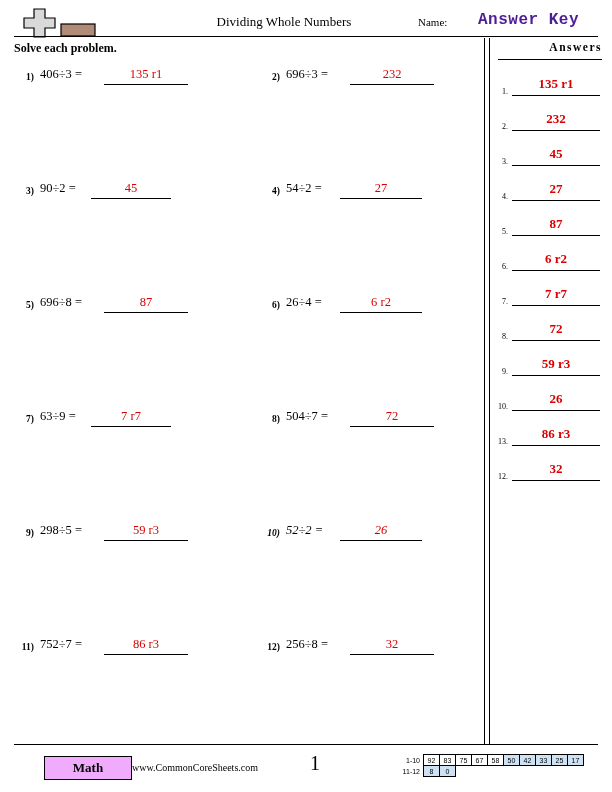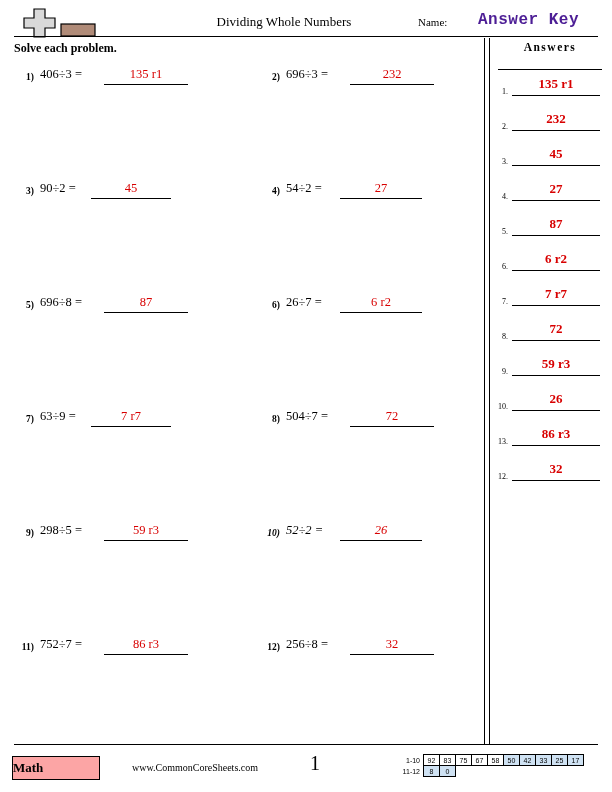--- a/index.html
+++ b/index.html
@@ -137,26 +137,26 @@
     text-align: center;
     font-family: "Liberation Serif", serif;
   }
 
   
   .answers-head {
     position: absolute;
     left: 498px;
     top: 41px;
     width: 104px;
-    text-align: center;
+    text-align: right;
     font-size: 11.5px;
     font-weight: bold;
     letter-spacing: 1.5px;
     border-bottom: 1px solid #000;
-    padding-bottom: 16px;
+    padding-bottom: 6px;
   }
   .answer-row {
     position: absolute;
     left: 494px;
     width: 108px;
     height: 26px;
   }
   .anum {
     position: absolute;
     left: 0;
@@ -182,26 +182,27 @@
   .footer-rule {
     position: absolute;
     left: 14px;
     top: 744px;
     width: 584px;
     height: 1px;
     background: #000;
   }
   .math-badge {
     position: absolute;
-    left: 12px;
+    left: 44px;
     top: 756px;
     width: 86px;
     height: 22px;
     border: 1px solid #000;
-    background: #fca5a5;
+    background: #f0abfc;
+    text-align: center;
     font-weight: bold;
     font-size: 13px;
     line-height: 22px;
     font-family: "Liberation Serif", serif;
   }
   .site {
     position: absolute;
     left: 132px;
     top: 762px;
     font-size: 10px;
@@ -297,21 +298,21 @@
     </div>
 
     <div class="problem" style="left:0px; top:236px;">
       <span class="pnum">5)</span>
       <span class="pexp">696÷8 =</span>
       <span class="pans" style="left:90px; width:84px;">87</span>
     </div>
 
     <div class="problem" style="left:246px; top:236px;">
       <span class="pnum">6)</span>
-      <span class="pexp">26÷7 =</span>
+      <span class="pexp">26÷4 =</span>
       <span class="pans" style="left:80px; width:82px;">6 r2</span>
     </div>
 
     <div class="problem" style="left:0px; top:350px;">
       <span class="pnum">7)</span>
       <span class="pexp">63÷9 =</span>
       <span class="pans" style="left:77px; width:80px;">7 r7</span>
     </div>
 
     <div class="problem" style="left:246px; top:350px;">

